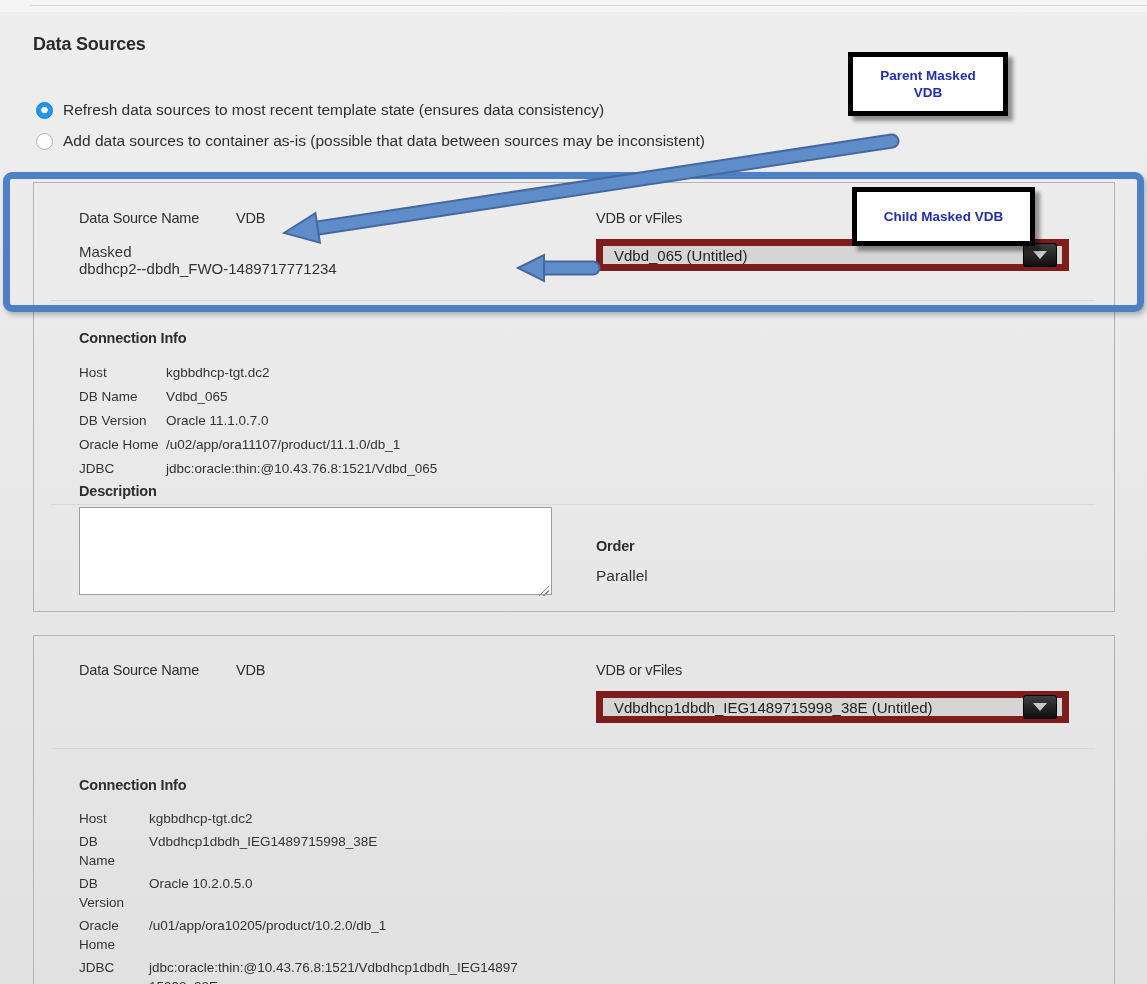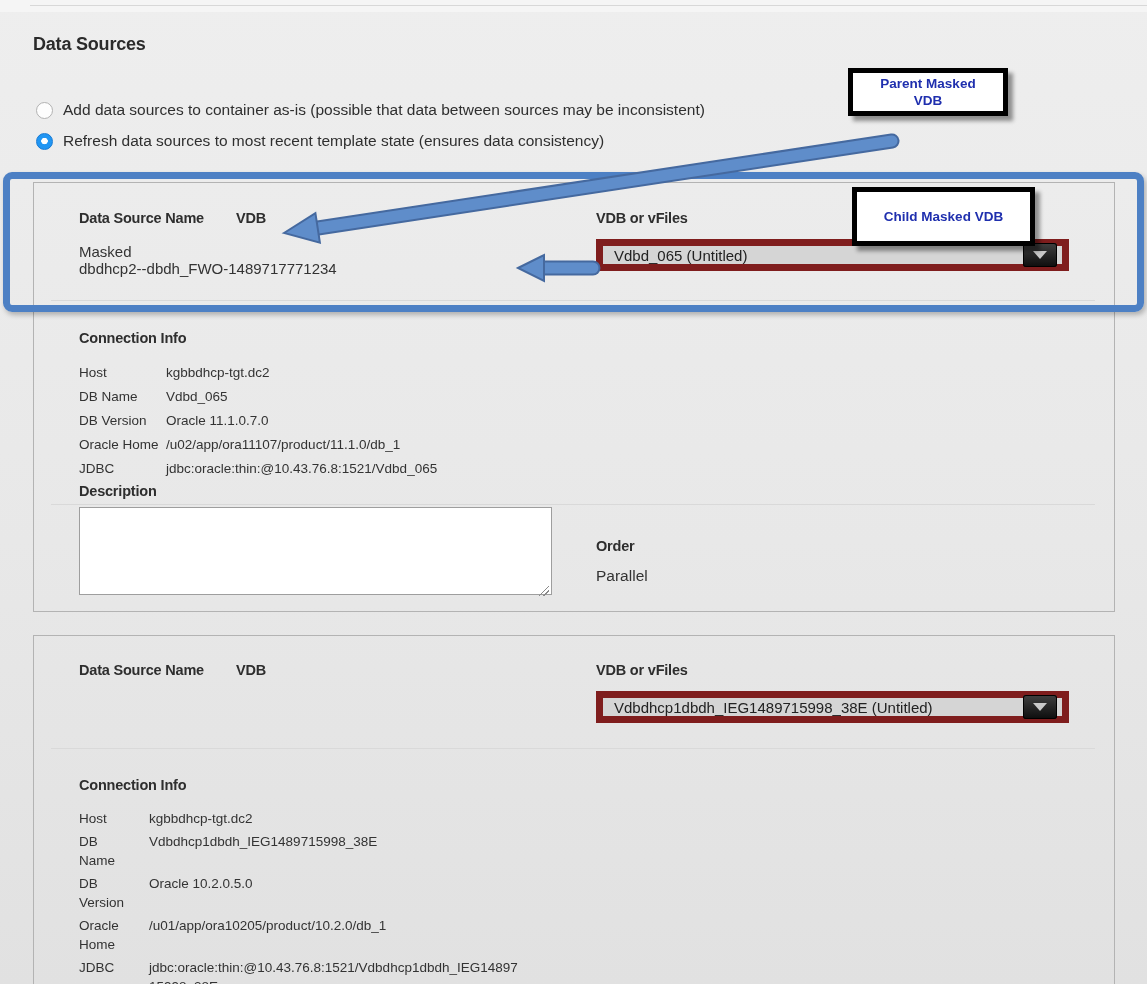--- a/index.html
+++ b/index.html
@@ -43,21 +43,21 @@
 
   .section-a { display:flex; padding-top:27px; }
   .panel-1 .section-a { height:117px; }
   .panel-2 .section-a { height:112px; padding-top:26px; }
   .col-left  { width:470px; flex:0 0 auto; }
   .col-gap   { width:47px;  flex:0 0 auto; }
   .col-right { width:473px; flex:0 0 auto; }
 
   .hdr-row { display:flex; }
   .hdr-cell-1 { width:157px; flex:0 0 auto; }
-  .panel-label { font-size:14.5px; font-weight:bold; color:#2e2e2e; letter-spacing:-0.2px; }
+  .panel-label { font-size:14.5px; font-weight:normal; color:#2e2e2e; letter-spacing:-0.2px; }
   .val-row { display:flex; margin-top:17px;flex-direction:column; }
   .val-text { font-size:15px; color:#333; }
 
   .select {
     margin-top:13px; height:32px; width:100%;
     background:#d5d5d5; border:7px solid #7f1d1d;
     display:flex; align-items:center; justify-content:space-between;
     padding:0 5px 0 11px; cursor:pointer;
   }
   .select-value { font-size:15px; color:#222; }
@@ -112,40 +112,40 @@
     box-shadow:2px 3px 5px rgba(0,0,0,0.25);
     pointer-events:none;
   }
   .arrows-svg { position:absolute; left:0; top:0; width:1147px; height:984px; pointer-events:none; }
   .callout {
     position:absolute; background:#fff; border:5px solid #000;
     box-shadow:5px 5px 4px rgba(0,0,0,0.4);
     display:flex; align-items:center; justify-content:center; text-align:center;
     font-size:13.5px; font-weight:bold; color:#1f2fae; line-height:17px;
   }
-  .callout-parent { left:848px; top:68px; width:160px; height:48px; padding:0 18px; }
+  .callout-parent { left:848px; top:52px; width:160px; height:64px; padding:0 18px; }
   .callout-child  { left:852px; top:187px; width:183px; height:59px; }
 </style>
 </head>
 <body>
 
 <div class="top-band">
   <div class="top-rule"></div>
 </div>
 
 <div class="page-title">Data Sources</div>
 
 <div class="radio-group">
   <div class="radio-row">
+    <span class="radio-circle selected"></span>
+    <span class="radio-label">Refresh data sources to most recent template state (ensures data consistency)</span>
+  </div>
+  <div class="radio-row">
     <span class="radio-circle unselected"></span>
     <span class="radio-label">Add data sources to container as-is (possible that data between sources may be inconsistent)</span>
-  </div>
-  <div class="radio-row">
-    <span class="radio-circle selected"></span>
-    <span class="radio-label">Refresh data sources to most recent template state (ensures data consistency)</span>
   </div>
 </div>
 
 <div class="panel panel-1">
   <div class="section-a">
     <div class="col-left">
       <div class="hdr-row">
         <div class="hdr-cell-1 panel-label">Data Source Name</div>
         <div class="panel-label">VDB</div>
       </div>

